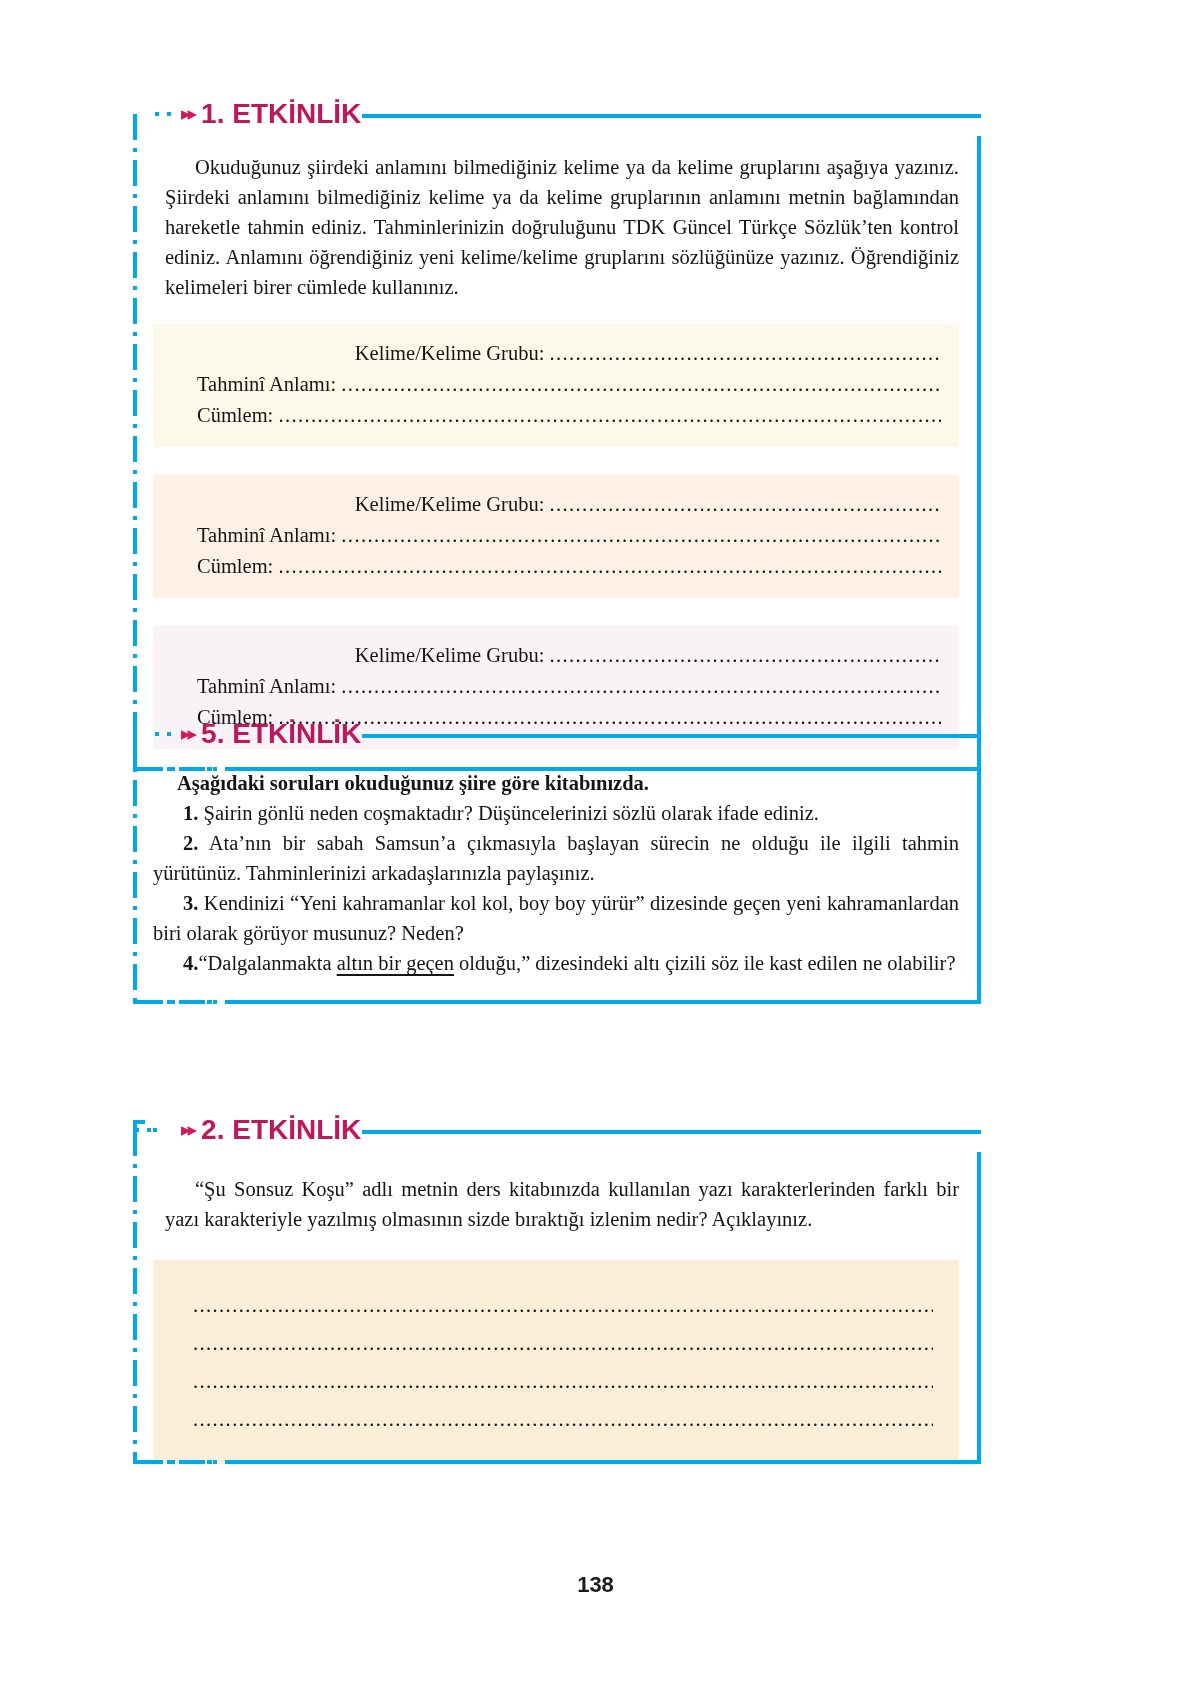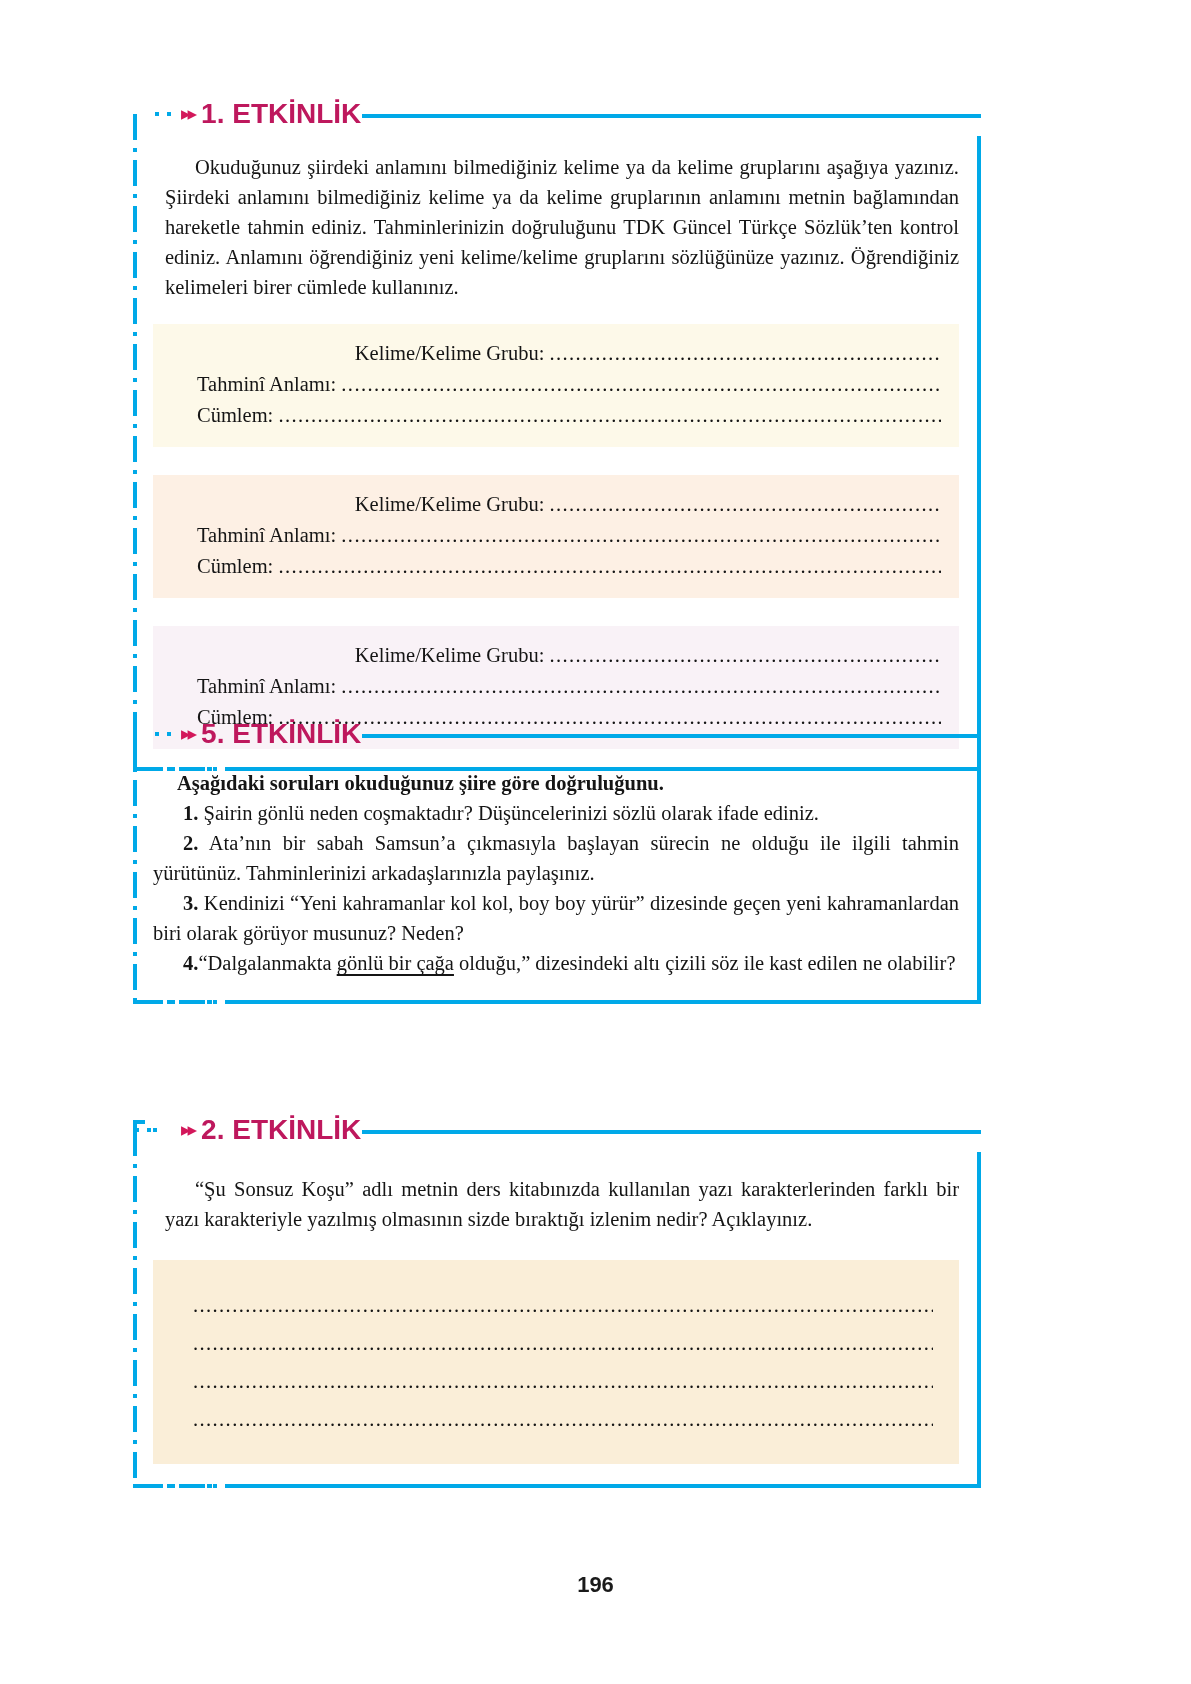--- a/index.html
+++ b/index.html
@@ -271,39 +271,39 @@
     <div class="act-head">
       <span class="act-dotdash"></span>
       <span class="arrows">▸▸</span>
       <span class="act-title">5. ETKİNLİK</span>
       <span class="act-rule"></span>
     </div>
 
     <div class="act-body" style="padding-bottom:26px;">
       <div style="height:12px;"></div>
 
-      <p class="qline bold-lead" style="text-indent:24px;">Aşağıdaki soruları okuduğunuz şiire göre doğruluğunu.</p>
+      <p class="qline bold-lead" style="text-indent:24px;">Aşağıdaki soruları okuduğunuz şiire göre kitabınızda.</p>
 
       <p class="qline indent">
         <span class="qnum">1.</span>
         <span>Şairin gönlü neden coşmaktadır? Düşüncelerinizi sözlü olarak ifade ediniz.</span>
       </p>
 
       <p class="qline indent">
         <span class="qnum">2.</span>
         <span>Ata’nın bir sabah Samsun’a çıkmasıyla başlayan sürecin ne olduğu ile ilgili tahmin yürütünüz. Tahminlerinizi arkadaşlarınızla paylaşınız.</span>
       </p>
 
       <p class="qline indent">
         <span class="qnum">3.</span>
         <span>Kendinizi “Yeni kahramanlar kol kol, boy boy yürür” dizesinde geçen yeni kahramanlardan biri olarak görüyor musunuz? Neden?</span>
       </p>
 
       <p class="qline indent">
-        <span class="qnum">4.</span><span>“Dalgalanmakta </span><u class="ul">gönlü bir çağa</u><span> olduğu,” dizesindeki altı çizili söz ile kast edilen ne olabilir?</span>
+        <span class="qnum">4.</span><span>“Dalgalanmakta </span><u class="ul">altın bir geçen</u><span> olduğu,” dizesindeki altı çizili söz ile kast edilen ne olabilir?</span>
       </p>
 
 
       <div class="mixed-bottom">
         <span class="dashseg"></span>
           <span class="solidseg"></span>
       </div>
     </div>
   </div>
 
@@ -312,35 +312,35 @@
       <span class="act-dotdash" style="width:46px;">
         <span style="position:absolute;left:0;top:-8px;width:4px;height:12px;background:#00a9e8;"></span>
         <span style="position:absolute;left:0;top:-8px;width:12px;height:4px;background:#00a9e8;"></span>
         <span style="position:absolute;left:20px;top:0;width:4px;height:4px;background:#00a9e8;"></span>
       </span>
       <span class="arrows">▸▸</span>
       <span class="act-title">2. ETKİNLİK</span>
       <span class="act-rule"></span>
     </div>
 
-    <div class="act-body" style="padding-bottom:24px;">
+    <div class="act-body" style="">
       <div style="height:22px;"></div>
       <p class="body-text indent">“Şu Sonsuz Koşu” adlı metnin ders kitabınızda kullanılan yazı karakterlerinden farklı bir yazı karakteriyle yazılmış olmasının sizde bıraktığı izlenim nedir? Açıklayınız.</p>
 
       <div style="height:26px;"></div>
 
       <div class="answerbox bg-sand">
         <div class="aline">...............................................................................................................................................</div>
         <div class="aline">...............................................................................................................................................</div>
         <div class="aline">...............................................................................................................................................</div>
         <div class="aline">...............................................................................................................................................</div>
       </div>
 
       <div class="mixed-bottom">
         <span class="dashseg"></span>
           <span class="solidseg"></span>
       </div>
     </div>
   </div>
 
-  <div class="pagenum">196</div>
+  <div class="pagenum">138</div>
 
 </div>
 
 </body></html>

